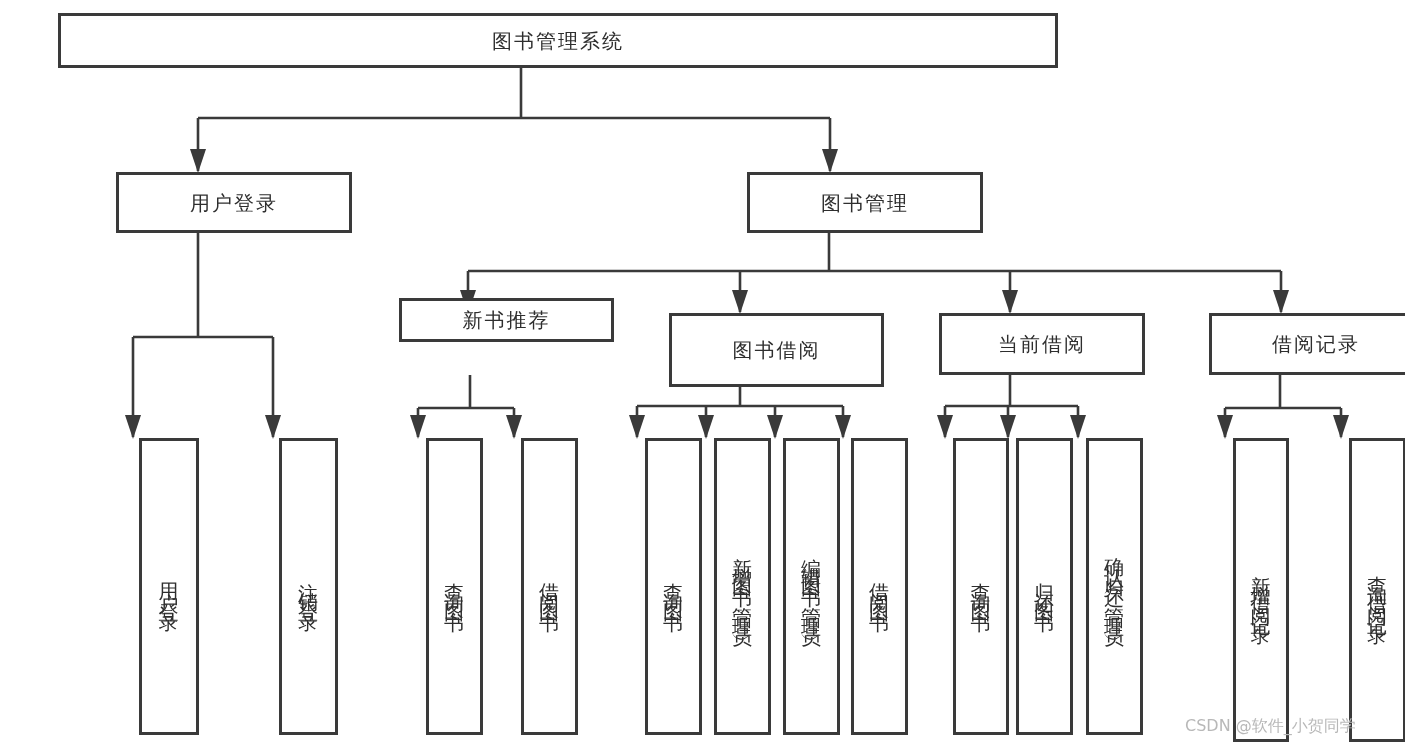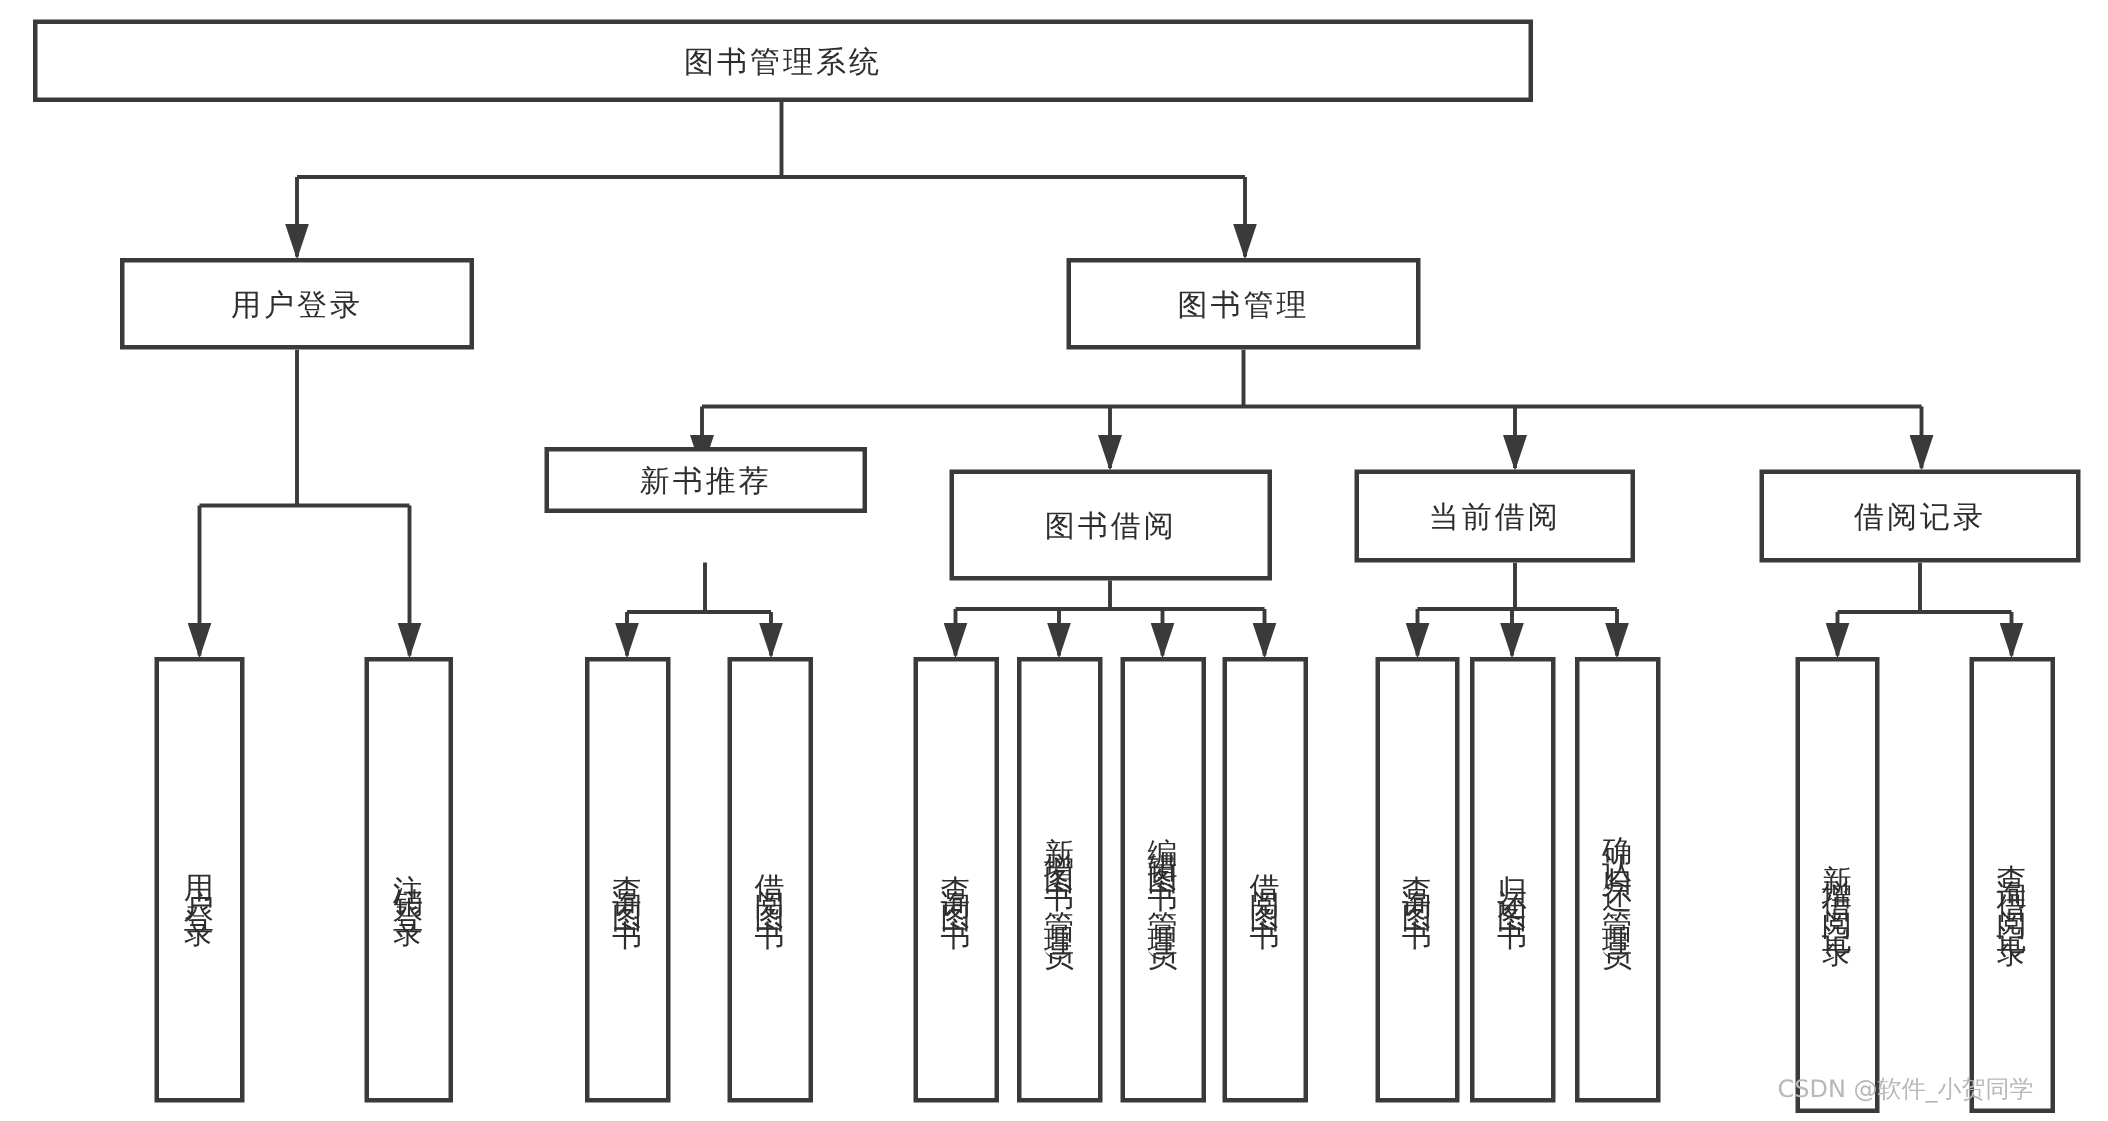--- a/index.html
+++ b/index.html
@@ -21,20 +21,21 @@
     box-sizing: border-box;
     background: #ffffff;
     border: 3px solid #3a3a3a;
     display: flex;
     align-items: center;
     justify-content: center;
     z-index: 2;
     color: #2e2e2e;
     font-size: 20px;
     line-height: 1;
+    margin-left: 36px;
   }
   .node .lbl {
     letter-spacing: 2px;
     white-space: nowrap;
   }
   .node.vertical .lbl {
     writing-mode: vertical-rl;
     letter-spacing: 10px;
     white-space: normal;
   }
@@ -99,21 +100,21 @@
   <div class="node" style="left:711px; top:172px; width:236px; height:61px;">
     <span class="lbl">图书管理</span>
   </div>
 
   <div class="node" style="left:363px; top:298px; width:215px; height:44px;justify-content:center;">
     <span class="lbl">新书推荐</span>
   </div>
   <div class="node" style="left:633px; top:313px; width:215px; height:74px;">
     <span class="lbl">图书借阅</span>
   </div>
-  <div class="node" style="left:903px; top:313px; width:187px; height:62px;">
+  <div class="node" style="left:903px; top:313px; width:206px; height:62px;">
     <span class="lbl">当前借阅</span>
   </div>
   <div class="node" style="left:1173px; top:313px; width:214px; height:62px;justify-content:center;">
     <span class="lbl">借阅记录</span>
   </div>
 
   <div class="node vertical" style="left:103px; top:438px; width:60px; height:297px;">
     <span class="lbl">用户登录</span>
   </div>
   <div class="node vertical" style="left:243px; top:438px; width:59px; height:297px;">

